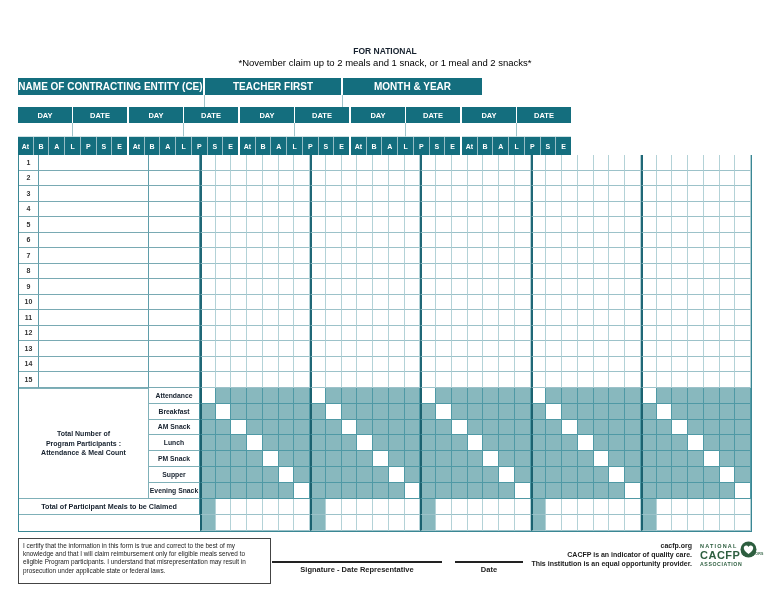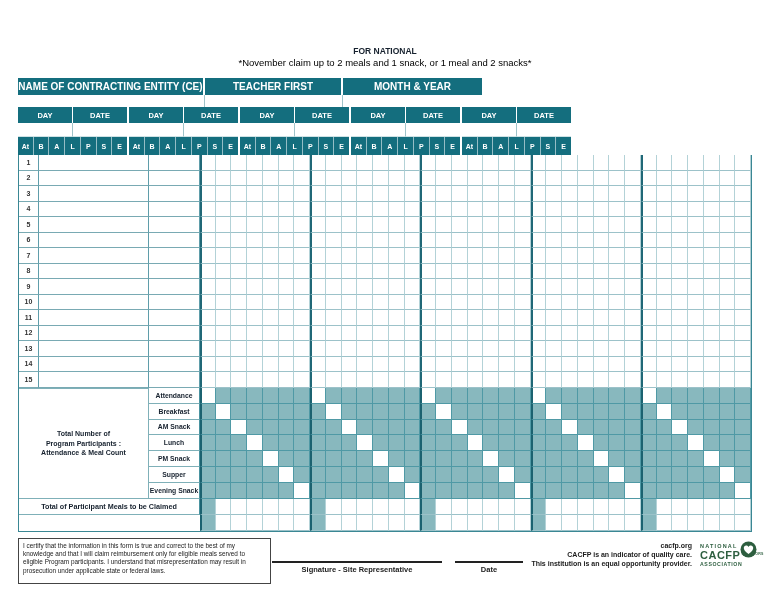--- a/index.html
+++ b/index.html
@@ -1120,21 +1120,21 @@
       <div class="bcell" style="grid-area: 9 / 32;"></div>
       <div class="bcell" style="grid-area: 9 / 33;"></div>
       <div class="bcell" style="grid-area: 9 / 34;"></div>
       <div class="bcell" style="grid-area: 9 / 35;"></div>
       <div class="bcell" style="grid-area: 9 / 36;"></div>
       <div class="bcell" style="grid-area: 9 / 37;"></div>
     </div>
 
   <div class="cert">I certify that the information in this form is true and correct to the best of my knowledge and that I will claim reimbursement only for eligible meals served to eligible Program participants. I understand that misrepresentation may result in prosecution under applicable state or federal laws.</div>
   <div class="sigline"></div>
-  <div class="siglabel">Signature - Site Representative</div>
+  <div class="siglabel">Signature - Date Representative</div>
   <div class="dateline"></div>
   <div class="datelabel">Date</div>
 
   <div class="rightblock">
     <div>cacfp.org</div>
     <div>CACFP is an indicator of quality care.</div>
     <div>This institution is an equal opportunity provider.</div>
   </div>
 
   <div class="logo">

